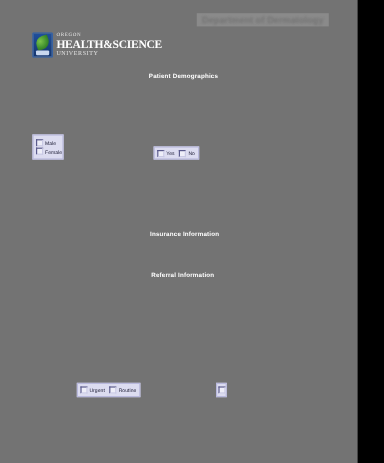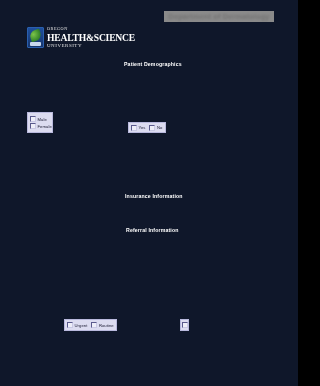--- a/index.html
+++ b/index.html
@@ -7,21 +7,21 @@
     padding: 0;
     background: #000000;
   }
   body {
     font-family: "Liberation Sans", sans-serif;
   }
   #page {
     position: relative;
     width: 298px;
     height: 386px;
-    background: #0f172a;
+    background: #737373;
     overflow: hidden;
   }
 
   
   .header-band {
     position: absolute;
     left: 164px;
     top: 11px;
     width: 110px;
     height: 11px;

